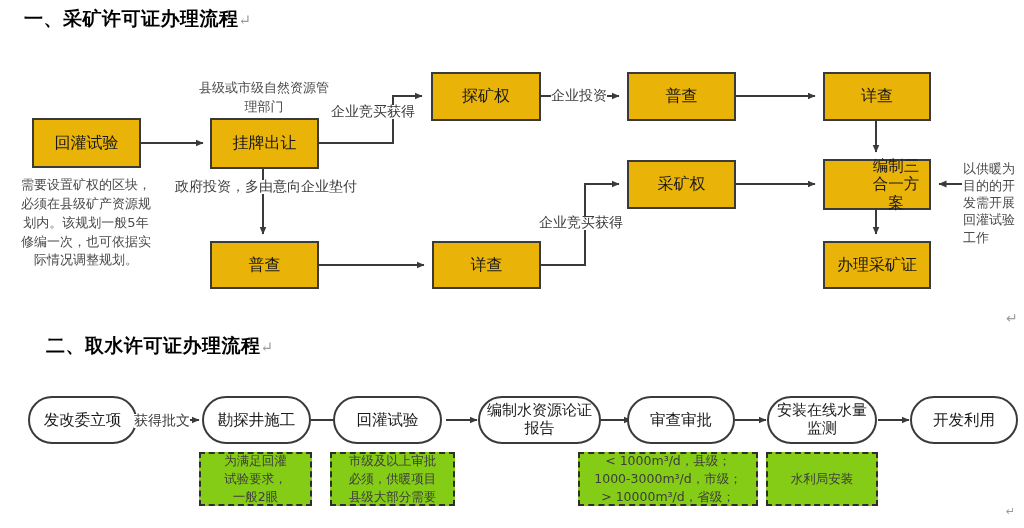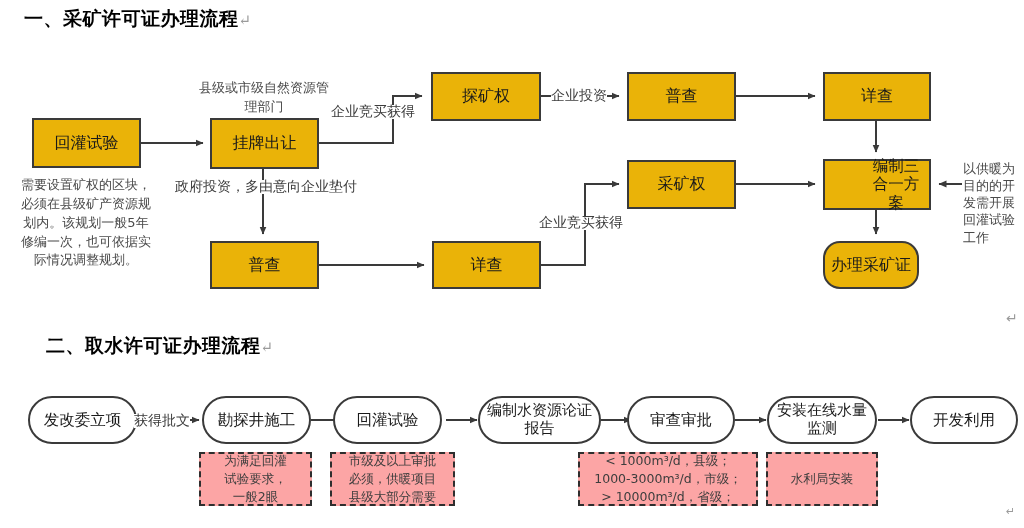--- a/index.html
+++ b/index.html
@@ -32,21 +32,21 @@
   .rnode{
     border:2px solid #3a3a3a;background:#fff;border-radius:24px;
     display:flex;align-items:center;justify-content:center;
     text-align:center;font-size:15.5px;line-height:1.18;color:#1a1a1a;
     padding:2px 4px;
   }
   .rnode.two-line{font-size:15px;justify-content:center;}
 
   
   .dashnote{
-    border:2px dashed #2e2e2e;background:#fca5a5;
+    border:2px dashed #2e2e2e;background:#84cc16;
     display:flex;align-items:center;justify-content:center;
     text-align:center;font-size:12.5px;line-height:1.45;color:#3d3d3d;
     padding:3px 4px;white-space:pre-line;
   }
 
   
   .caption{
     font-size:13px;line-height:1.45;color:#4a4a4a;text-align:center;
     white-space:pre-line;
   }
@@ -153,21 +153,21 @@
   <div class="abs node" style="left:210px;top:241px;width:109px;height:48px;">
     <span>普查</span>
   </div>
 
   <div class="abs node" style="left:432px;top:241px;width:109px;height:48px;">
     <span>详查</span>
   </div>
 
   <div class="abs edgelabel" style="left:539px;top:216px;">企业竞买获得</div>
 
-  <div class="abs node" style="left:823px;top:241px;width:96px;height:48px;border-radius:17px;">
+  <div class="abs node" style="left:823px;top:241px;width:108px;height:48px;">
     <span>办理采矿证</span>
   </div>
 
   <div class="abs retmark" style="left:1006px;top:310px;">↵</div>
 
   <div class="abs heading" style="left:46px;top:333px;">
     <span>二、取水许可证办理流程</span><span class="pilcrow">↵</span>
   </div>
 
   <div class="abs rnode" style="left:28px;top:396px;width:109px;height:48px;">

